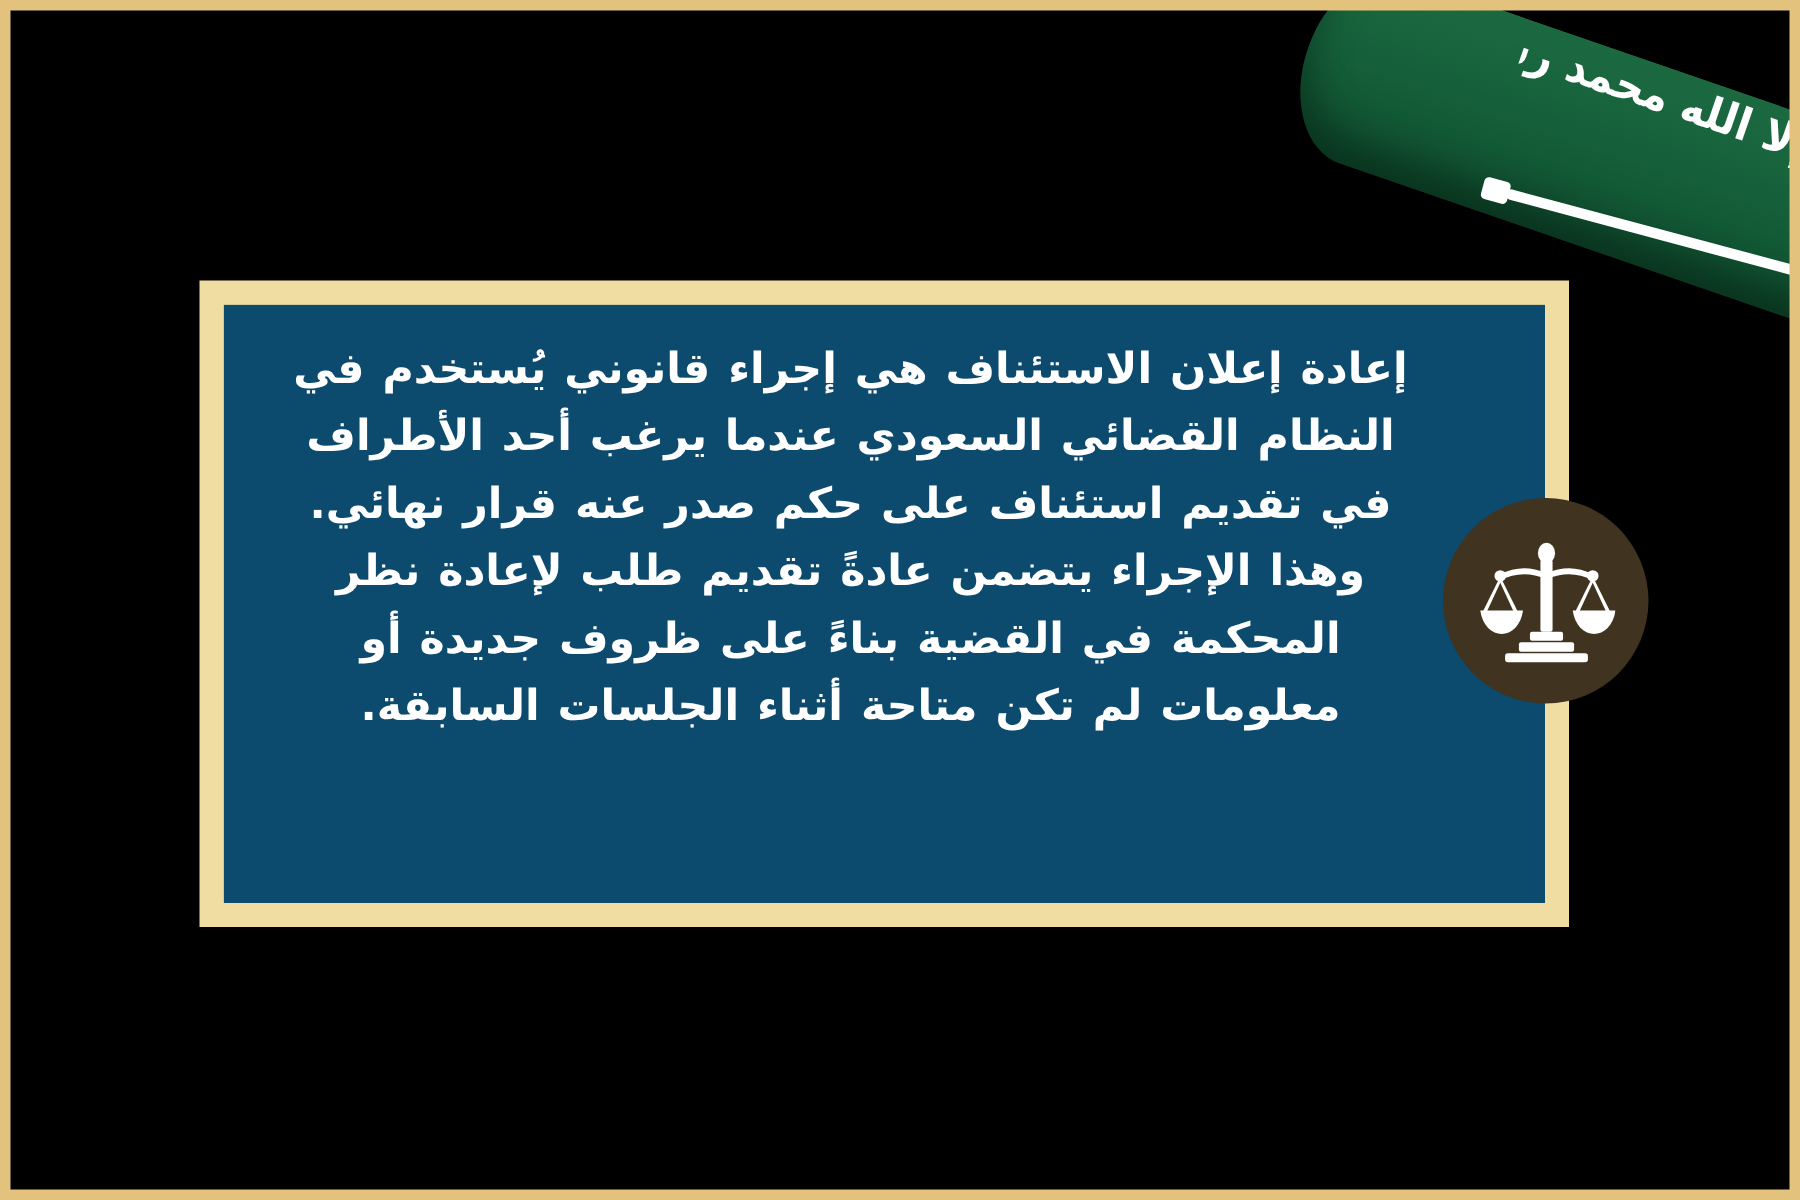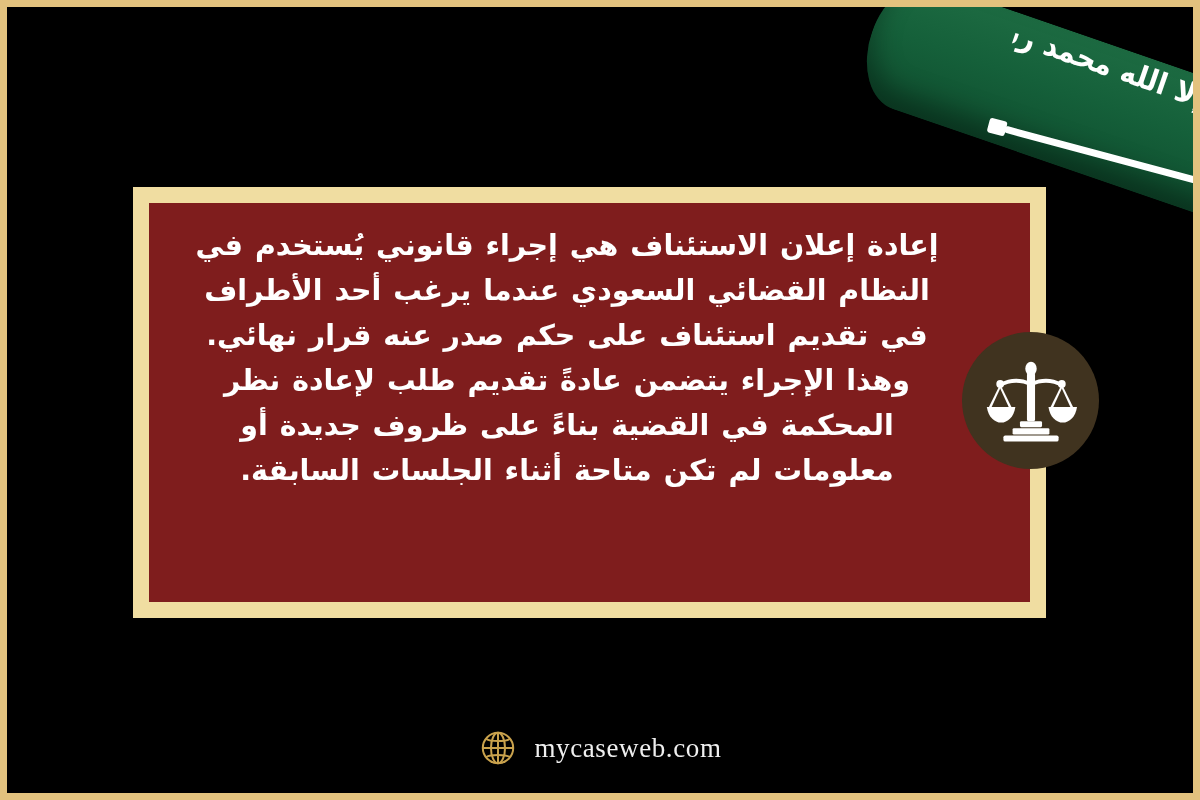--- a/index.html
+++ b/index.html
@@ -104,21 +104,21 @@
     z-index: 10;
   }
 
   
   #quote-panel {
     position: absolute;
     left: 16px;
     top: 16px;
     width: 881px;
     height: 399px;
-    background: #7f1d1d;
+    background: #0c4a6e;
     clip-path: polygon(
       0 0,
       881px 0,
       881px 157px,
       960px 199.5px,
       881px 242px,
       881px 399px,
       0 399px
     );
     box-sizing: border-box;
@@ -218,29 +218,16 @@
 
         <path d="M69 56.5 L 100 56.5 C 98.5 67.5, 91.5 73.5, 84.5 73.5 C 77.5 73.5, 70.5 67.5, 69 56.5 Z"></path>
 
         <rect x="38" y="72" width="24" height="6.5" rx="1.5"></rect>
         <rect x="30" y="79.5" width="40" height="7" rx="1.5"></rect>
         <rect x="20" y="87.5" width="60" height="6.5" rx="2"></rect>
       </g>
     </svg>
   </div>
 
-  <div id="footer">
-    <svg class="globe-icon" width="38" height="38" viewBox="0 0 40 40">
-      <g fill="none" stroke="#c9a24d" stroke-width="2.1">
-        <circle cx="20" cy="20" r="16"></circle>
-        <ellipse cx="20" cy="20" rx="7.4" ry="16"></ellipse>
-        <line x1="4" y1="20" x2="36" y2="20"></line>
-        <line x1="20" y1="4" x2="20" y2="36"></line>
-        <path d="M7.6 10.5 C 12 13.4, 28 13.4, 32.4 10.5"></path>
-        <path d="M7.6 29.5 C 12 26.6, 28 26.6, 32.4 29.5"></path>
-      </g>
-    </svg>
-    <span class="site-url">mycaseweb.com</span>
-  </div>
 
   <div id="frame-border"></div>
 
 </div>
 
 </body></html>

